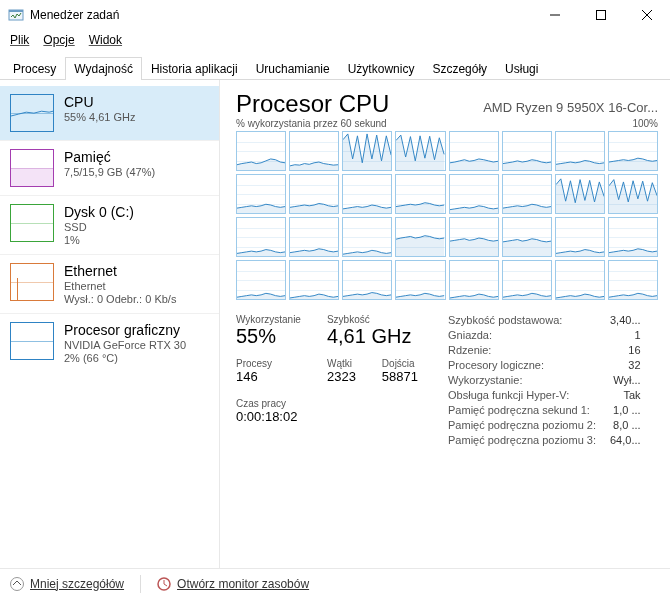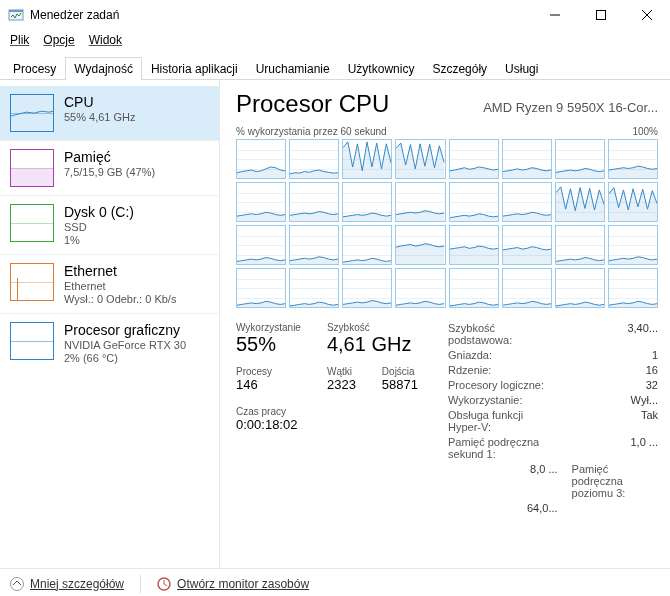--- a/index.html
+++ b/index.html
@@ -31,21 +31,21 @@
 .sb-item:first-child { border-top: none; }
 .sb-item.selected { background: #d8ecf9; }
 .sb-graph { width: 44px; height: 38px; border: 1px solid; flex-shrink: 0; position: relative; overflow: hidden; }
 .sb-graph-mid { position: absolute; left: 0; right: 0; top: 50%; height: 1px; }
 .sb-info { display: flex; flex-direction: column; gap: 1px; min-width: 0; }
 .sb-title { font-size: 14px; white-space: nowrap; }
 .sb-sub { font-size: 11px; color: #555; white-space: nowrap; }
 
 
 .detail { flex: 1; padding: 10px 12px 6px 16px; overflow: hidden; }
-.detail-header { display: flex; align-items: baseline; justify-content: space-between; margin-bottom: 8px; }
+.detail-header { display: flex; align-items: baseline; justify-content: space-between; margin-bottom: 0; }
 .detail-title { font-size: 24px; font-weight: 400; }
 .detail-sub { font-size: 13px; color: #555; white-space: nowrap; overflow: hidden; text-overflow: ellipsis; max-width: 220px; }
 
 .chart-label-row { display: flex; justify-content: space-between; font-size: 10px; color: #555; margin-bottom: 2px; gap: 20px; }
 .core-grid { display: grid; grid-template-columns: repeat(8, 1fr); gap: 3px; margin-bottom: 14px; }
 .core { border: 1px solid #9ccaea; height: 40px; position: relative; overflow: hidden; }
 .core svg { position: absolute; inset: 0; }
 .core-grid-line { position: absolute; left: 0; right: 0; border-top: 1px solid #e6f1f9; }
 
 .stats-row { display: flex; gap: 30px; }
@@ -515,20 +515,21 @@
         <div>Rdzenie:</div>
         <div class="rval">16</div>
         <div>Procesory logiczne:</div>
         <div class="rval">32</div>
         <div>Wykorzystanie:</div>
         <div class="rval">Wył...</div>
         <div>Obsługa funkcji Hyper-V:</div>
         <div class="rval">Tak</div>
         <div>Pamięć podręczna sekund 1:</div>
         <div class="rval">1,0 ...</div>
+        <div>Pamięć podręczna poziomu 2:</div>
         <div class="rval">8,0 ...</div>
         <div>Pamięć podręczna poziomu 3:</div>
         <div class="rval">64,0...</div>
       </div>
     </div>
 
   </div>
 </div>
 
 <div class="footer">

